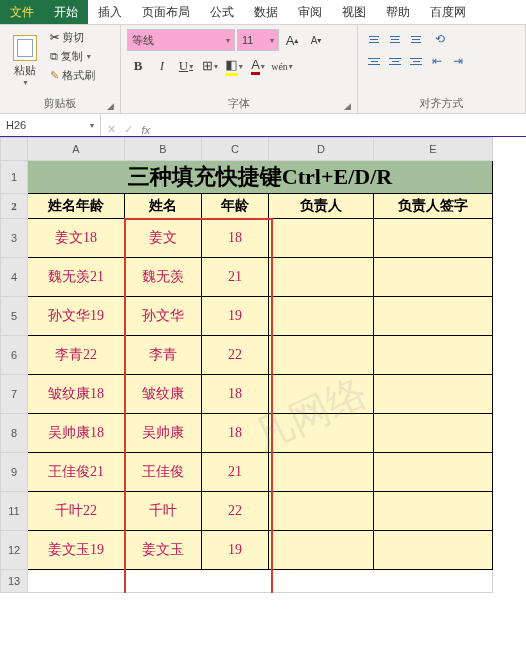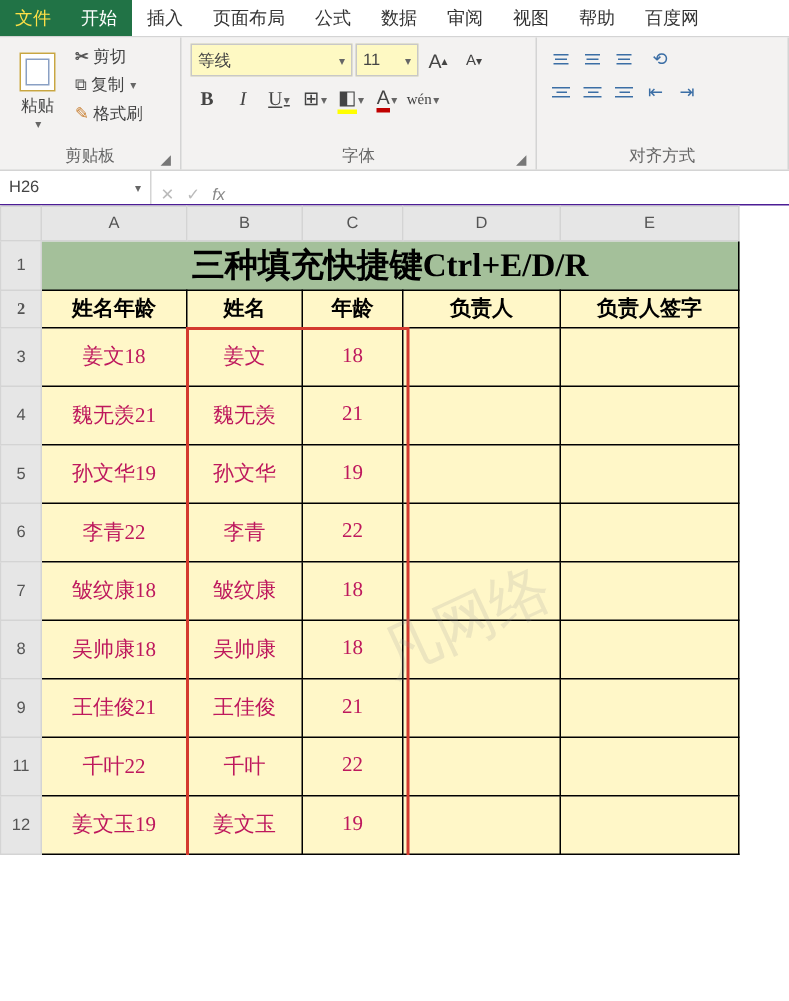--- a/index.html
+++ b/index.html
@@ -12,21 +12,21 @@
   .group-label { text-align:center; font-size:11px; color:#666; padding:2px 0; position:relative; }
   .group-label .launcher { position:absolute; right:0; bottom:2px; font-size:9px; color:#777; }
   .clip-top { display:flex; gap:4px; }
   .paste-btn { display:flex; flex-direction:column; align-items:center; justify-content:center; width:36px; height:62px; border:1px solid transparent; }
   .paste-btn .ic { width:22px; height:24px; background:#fff; border:1px solid #c8a642; position:relative; }
   .paste-btn .ic:before { content:""; position:absolute; left:3px; top:3px; width:14px; height:16px; background:#fff; border:1px solid #8aa0c4; }
   .clip-stack { display:flex; flex-direction:column; gap:2px; font-size:11px; }
   .clip-stack div { display:flex; align-items:center; gap:3px; padding:1px 2px; }
   .ic-cut{color:#555;font-weight:bold;} .ic-copy{color:#555;} .ic-brush{color:#c77b2a;}
   .font-row { display:flex; align-items:center; gap:2px; margin-bottom:4px; }
-  .sel { background:#fef9c3; border:1px solid #c8c8c8; height:20px; font-size:11px; display:flex; align-items:center; padding:0 4px; }
+  .sel { background:#f9a8d4; border:1px solid #c8c8c8; height:20px; font-size:11px; display:flex; align-items:center; padding:0 4px; }
   .fname { width:98px; justify-content:space-between; } .fsize{ width:32px; justify-content:space-between;}
   .btn { width:20px; height:20px; display:flex; align-items:center; justify-content:center; border:1px solid transparent; font-size:13px; color:#444; font-family:"Times New Roman",serif;}
   .btn.b{font-weight:bold;} .btn.i{font-style:italic;} .btn.u{text-decoration:underline;}
   .Achip{font-family:Arial;} .arrdn{font-size:8px;color:#666;margin-left:1px;}
   .align-rows{display:flex;flex-direction:column;gap:2px;}
   .align-rows .r{display:flex;gap:1px;}
   .alcell{width:18px;height:18px;display:flex;flex-direction:column;justify-content:center;gap:2px;align-items:center;border:1px solid transparent;}
   .ln{height:1px;background:#3b6ea5;}
   .namebox-row{display:flex;align-items:flex-end;border-bottom:1px solid #4c1d95;height:22px;background:#fff;}
   .namebox{width:88px;border-right:1px solid #d4d4d4;padding:0 6px;font-size:11px;display:flex;justify-content:space-between;align-items:center;height:100%;}
@@ -291,17 +291,21 @@
         <tr class="drow">
           <td class="rh">12</td>
           <td class="vA">姜文玉19</td>
           <td class="vA">姜文玉</td>
           <td class="vA">19</td>
           <td></td>
           <td></td>
         </tr>
       </tbody>
   <tbody>
+        <tr>
+          <td class="rh">13</td>
+          <td colspan="5"></td>
+        </tr>
 </tbody>
     </table>
 <div class="redbox" id="rb" style="left: 123.5px; top: 80.5px; width: 145px; height: 391px;"></div>
 <div class="wm">凡网络</div>
 </div>
 
 </body></html>

